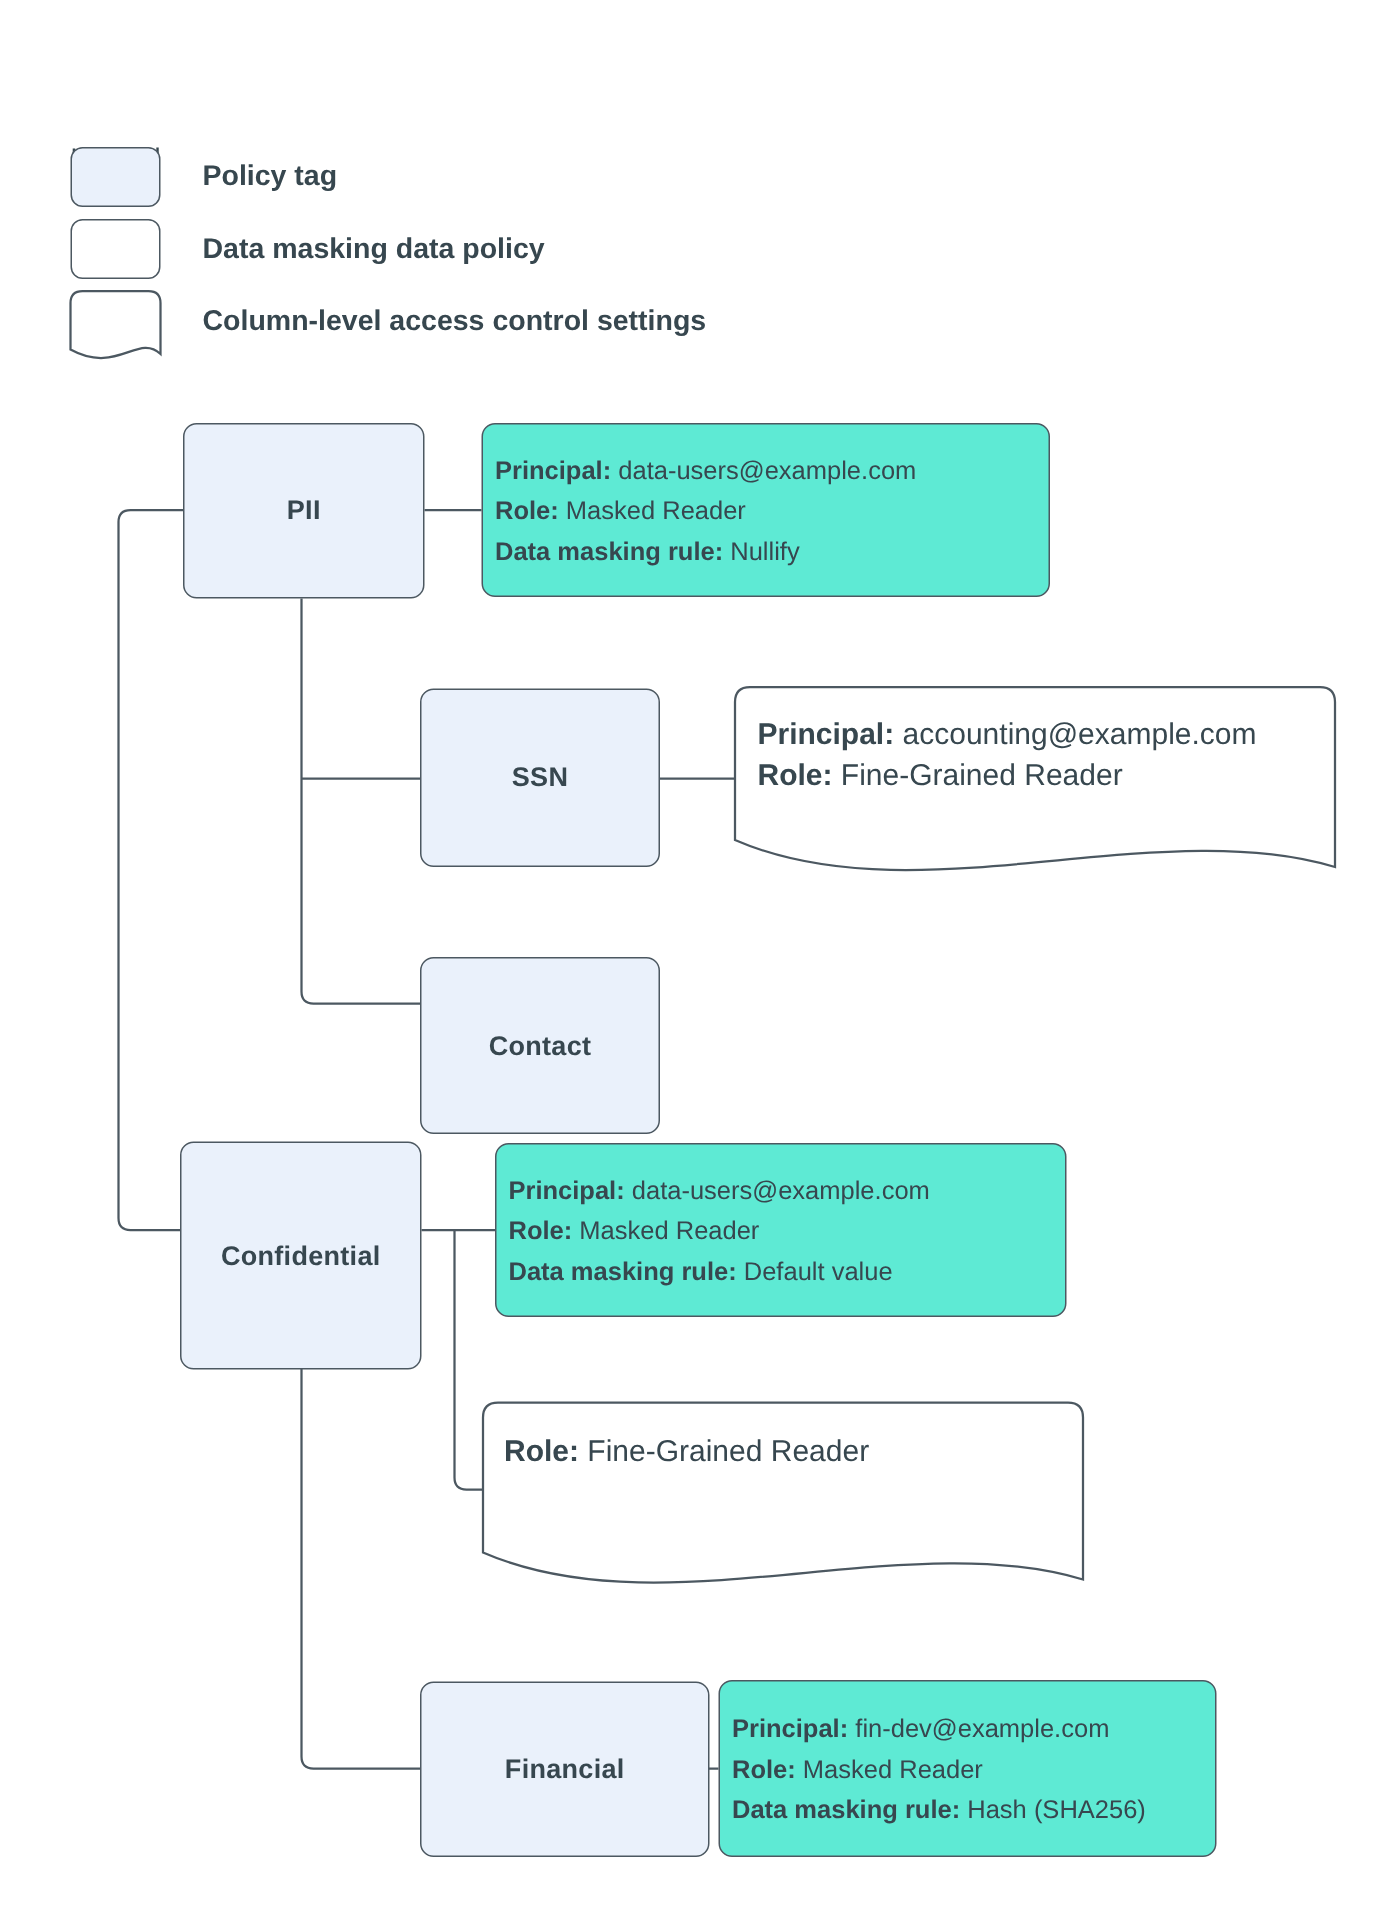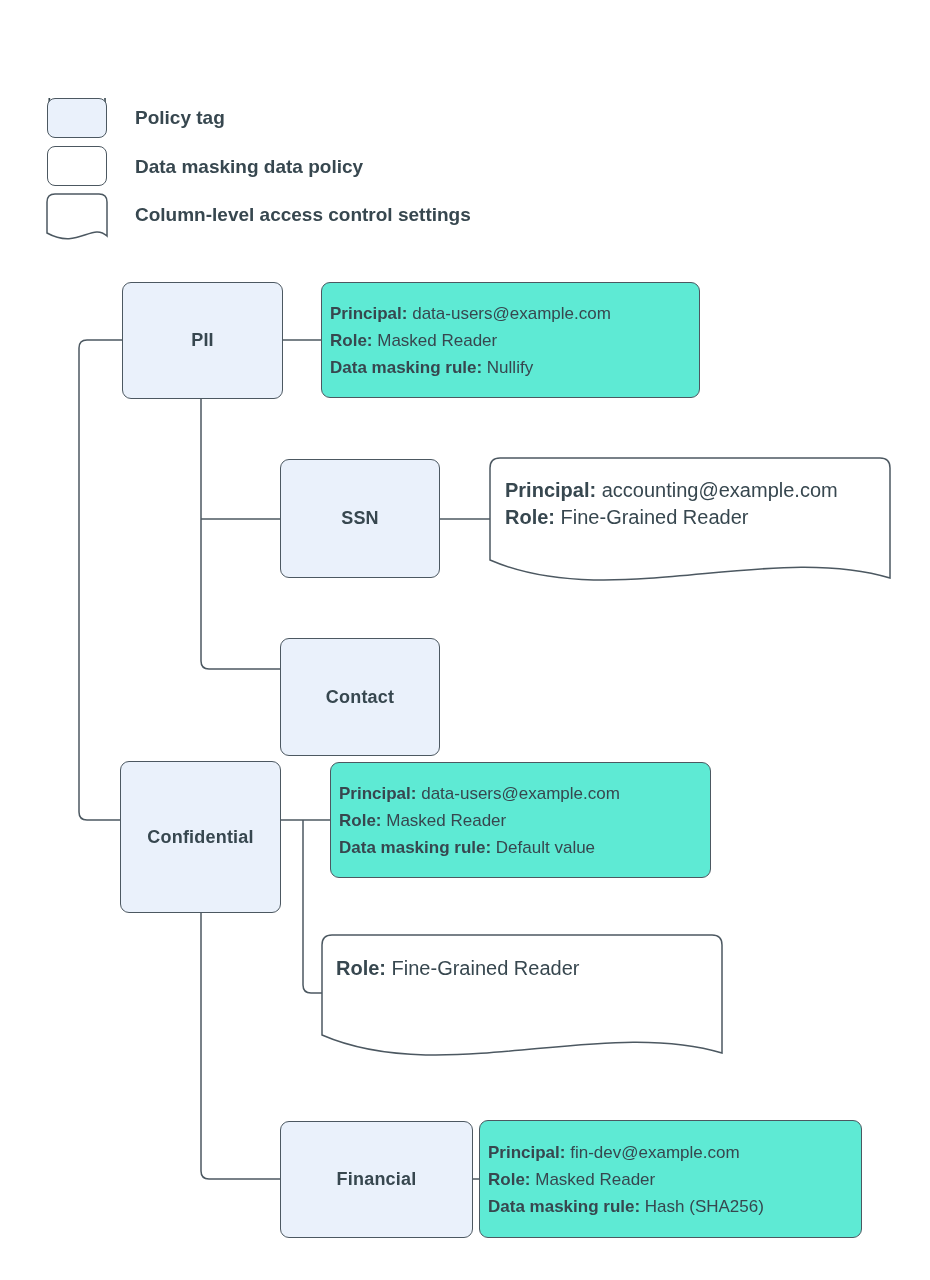--- a/index.html
+++ b/index.html
@@ -100,21 +100,21 @@
     <div class="line"><span class="b">Role:</span> <span>Masked Reader</span></div>
     <div class="line"><span class="b">Data masking rule:</span> <span>Nullify</span></div>
   </div>
 
   <div class="polbox" style="left:330px;top:762px;width:381px;height:116px;">
     <div class="line"><span class="b">Principal:</span> <span>data-users@example.com</span></div>
     <div class="line"><span class="b">Role:</span> <span>Masked Reader</span></div>
     <div class="line"><span class="b">Data masking rule:</span> <span>Default value</span></div>
   </div>
 
-  <div class="polbox" style="left:479px;top:1120px;width:383px;height:118px;">
+  <div class="polbox" style="left:479px;top:1120px;width:332px;height:118px;">
     <div class="line"><span class="b">Principal:</span> <span>fin-dev@example.com</span></div>
     <div class="line"><span class="b">Role:</span> <span>Masked Reader</span></div>
     <div class="line"><span class="b">Data masking rule:</span> <span>Hash (SHA256)</span></div>
   </div>
 
   <div class="doctext" style="left:505px;top:477px;">
     <div class="line"><span class="b">Principal:</span> <span>accounting@example.com</span></div>
     <div class="line"><span class="b">Role:</span> <span>Fine-Grained Reader</span></div>
   </div>
 

